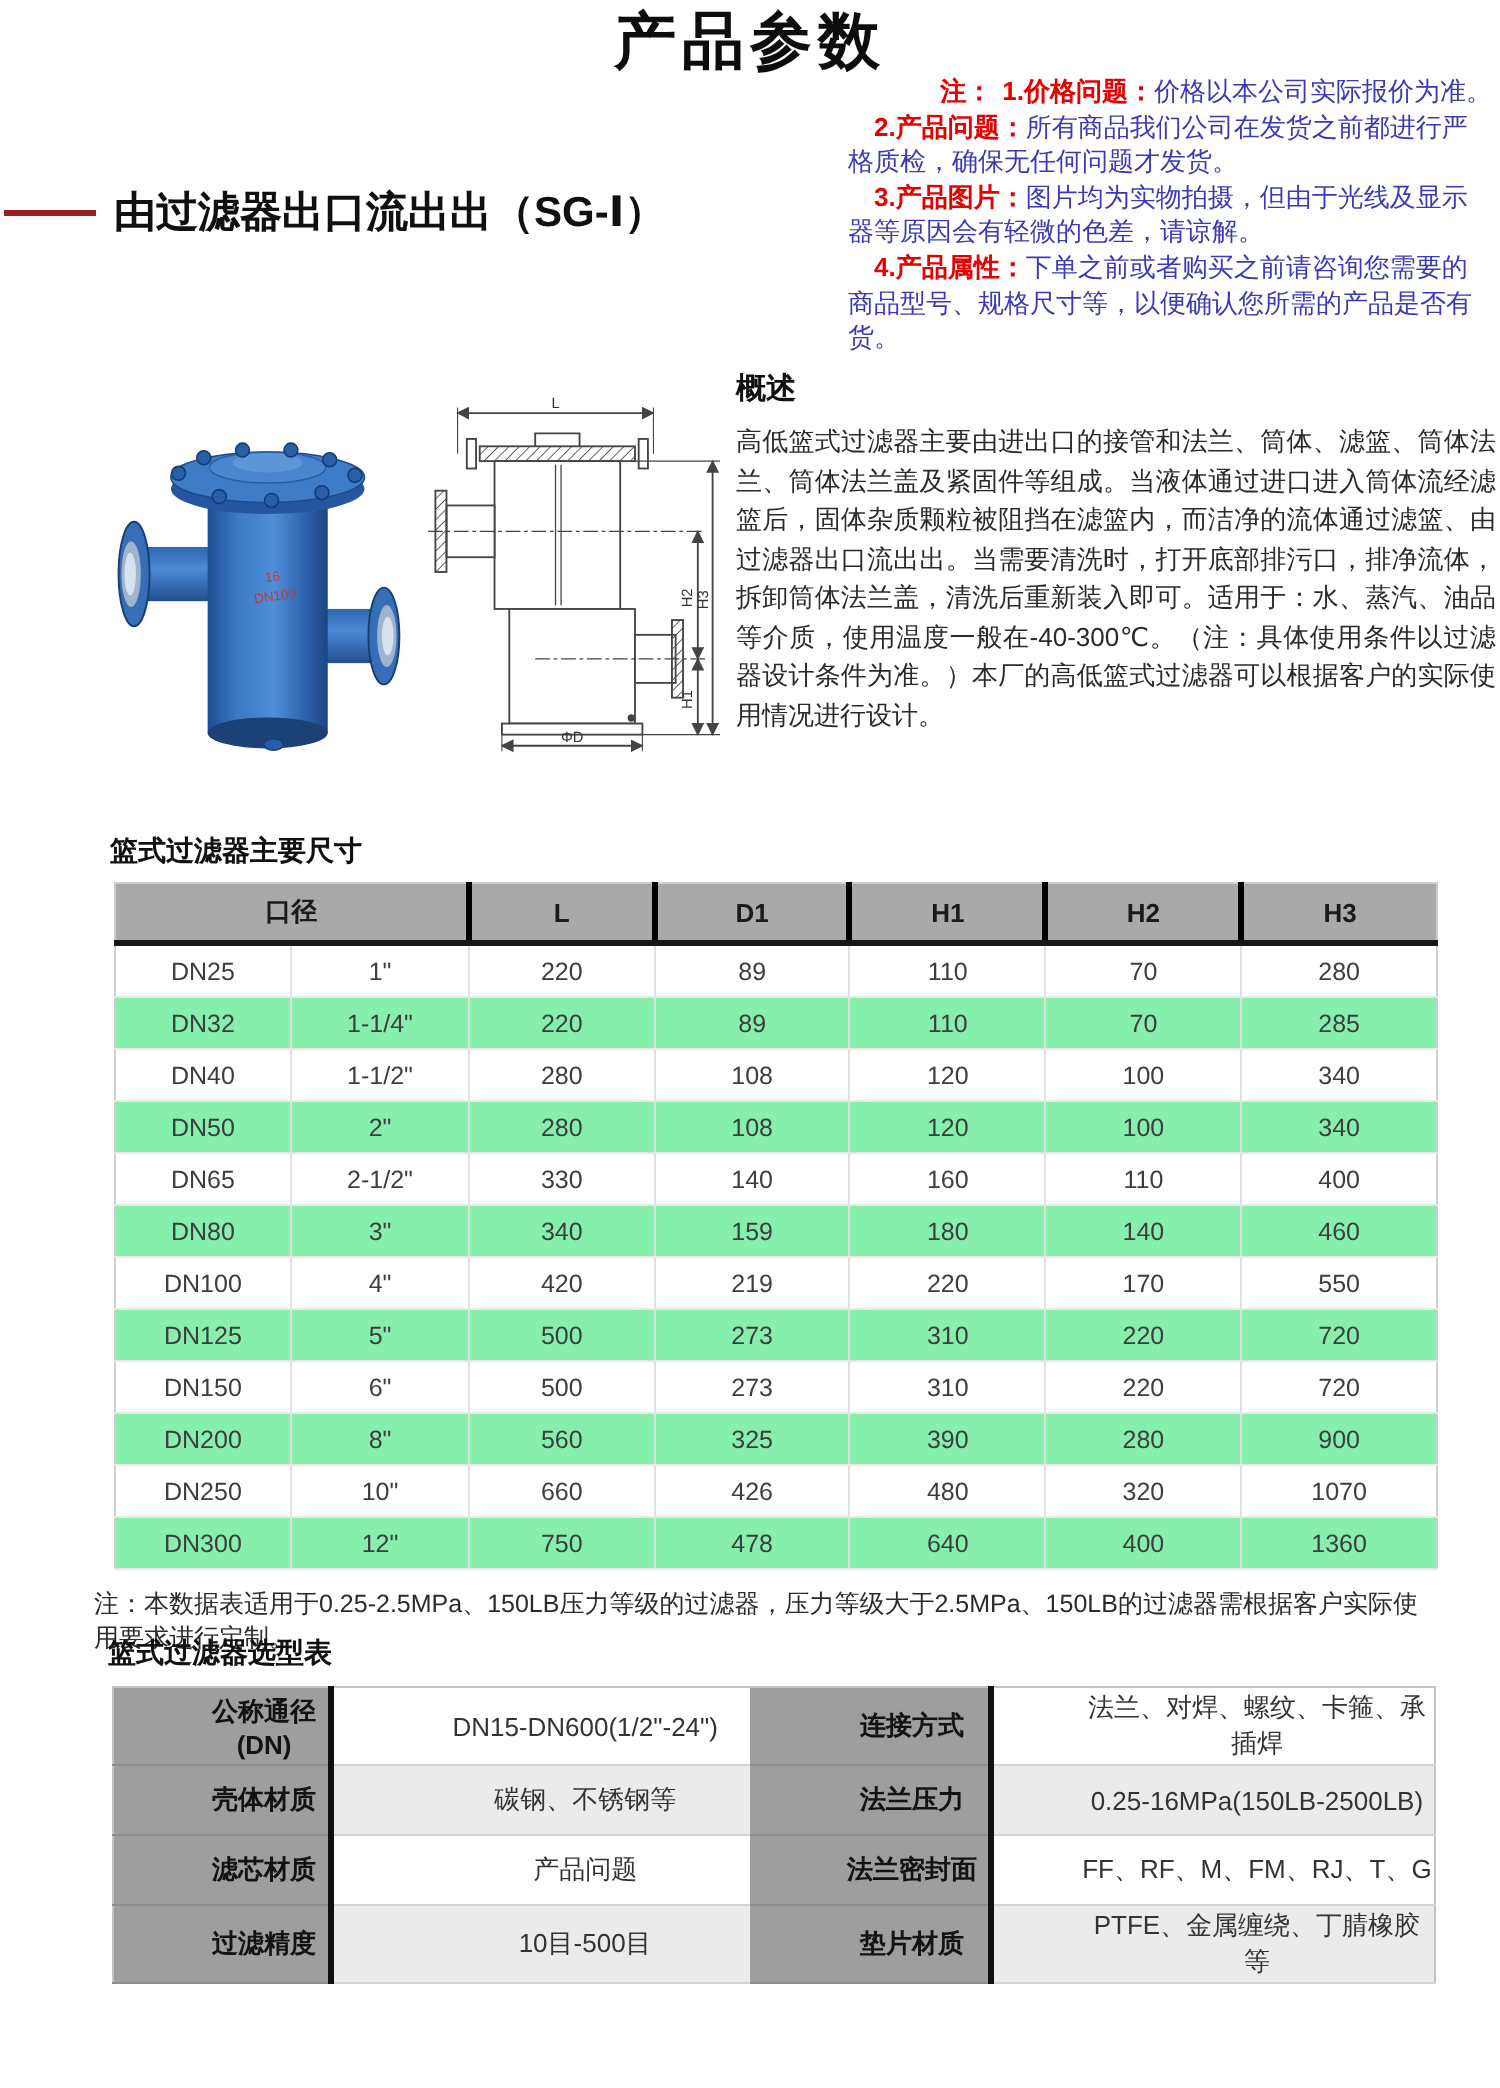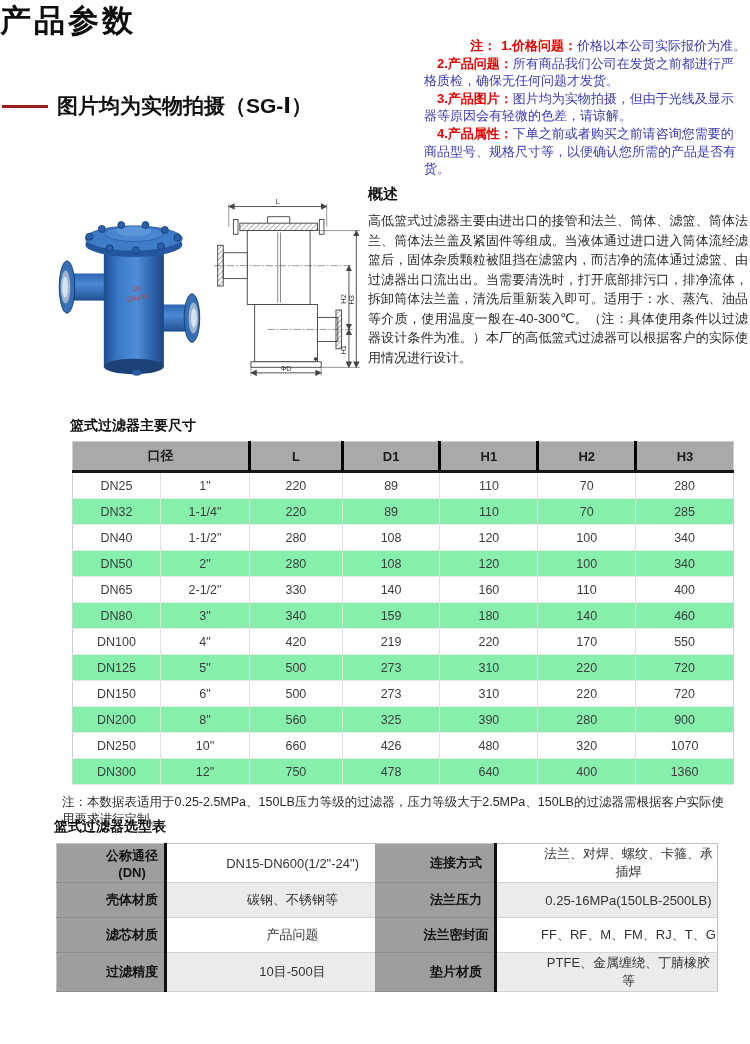--- a/index.html
+++ b/index.html
@@ -2,21 +2,21 @@
 <html><head>
 <meta charset="utf-8">
 <style>
   html,body{margin:0;padding:0;}
   body{
     width:750px;height:1044px;position:relative;background:#ffffff;
     font-family:"Liberation Sans","DejaVu Sans",sans-serif;color:#222;overflow:hidden;
   }
   
   .page-title{
-    position:absolute;top:0;left:0;width:100%;text-align:left;
+    position:absolute;top:0;left:0;width:100%;text-align:center;
     font-size:31px;font-weight:bold;color:#0d0d0d;letter-spacing:3px;
   }
   
   .notes{position:absolute;left:424px;top:37px;width:322px;font-size:13px;line-height:17.6px;}
   .note-item{text-indent:13px;}
   .note-item.first{text-indent:0;text-align:right;}
   .note-prefix{color:#e60000;font-weight:bold;margin-right:5px;}
   .note-label{color:#e60000;font-weight:bold;}
   .note-text{color:#3a3ab4;}
   
@@ -25,21 +25,21 @@
   .product-title{margin-left:57px;font-size:21px;font-weight:bold;color:#101010;white-space:nowrap;}
   
   .photo-box{position:absolute;left:50px;top:196px;}
   .drawing-box{position:absolute;left:214px;top:192px;}
   
   .overview{position:absolute;left:368px;top:185px;width:380px;}
   .overview-heading{font-size:15px;font-weight:bold;color:#111;}
   .overview-body{margin-top:7px;font-size:13px;line-height:19.5px;text-align:justify;color:#2a2a2a;}
   
   .section-title{font-size:14px;font-weight:bold;color:#111;padding-left:10px;}
-  .dims{position:absolute;left:60px;top:417px;width:676px;}
+  .dims{position:absolute;left:45px;top:417px;width:676px;}
   .dim-table{width:662px;margin:6px 0 0 12px;border-collapse:collapse;text-align:center;
     font-size:12.5px;color:#3d3d3d;border:1px solid #cfcfcf;}
   .dim-table th{background:#a9a9a9;color:#1b1b1b;font-weight:bold;height:26px;
     border-bottom:3px solid #161616;border-right:3px solid #000000;font-size:13px;}
   .dim-table th:last-child{border-right:none;}
   .dim-table td{height:23px;border-right:1px solid #e0e0e0;border-bottom:1px solid #e7e7e7;background:#ffffff;}
   .dim-table td:last-child{border-right:none;}
   .dim-table tr.alt td{background:#86efac;}
   .table-note{margin:9px 0 0 2px;font-size:12.5px;color:#2b2b2b;}
   .selection{position:absolute;left:44px;top:818px;width:676px;}
@@ -61,21 +61,21 @@
 
 <div class="notes">
     <div class="note-item first"><span class="note-prefix">注：</span><span class="note-label">1.价格问题：</span><span class="note-text">价格以本公司实际报价为准。</span></div>
     <div class="note-item"><span class="note-label">2.产品问题：</span><span class="note-text">所有商品我们公司在发货之前都进行严格质检，确保无任何问题才发货。</span></div>
     <div class="note-item"><span class="note-label">3.产品图片：</span><span class="note-text">图片均为实物拍摄，但由于光线及显示器等原因会有轻微的色差，请谅解。</span></div>
     <div class="note-item"><span class="note-label">4.产品属性：</span><span class="note-text">下单之前或者购买之前请咨询您需要的商品型号、规格尺寸等，以便确认您所需的产品是否有货。</span></div>
   </div>
 
 <div class="product-heading">
   <span class="accent-line"></span>
-  <div class="product-title">图片均为实物拍摄（SG-Ⅰ）</div>
+  <div class="product-title">由过滤器出口流出出（SG-Ⅰ）</div>
 </div>
 
 <div class="photo-box">
   <svg width="158" height="184" viewBox="0 0 160 190">
     <defs>
       <linearGradient id="gb" x1="0" y1="0" x2="1" y2="0">
         <stop offset="0" stop-color="#1c4e91"></stop>
           <stop offset="0.25" stop-color="#3c7ac8"></stop>
         <stop offset="0.55" stop-color="#4f8ed8"></stop>
           <stop offset="0.8" stop-color="#2e64ad"></stop>

